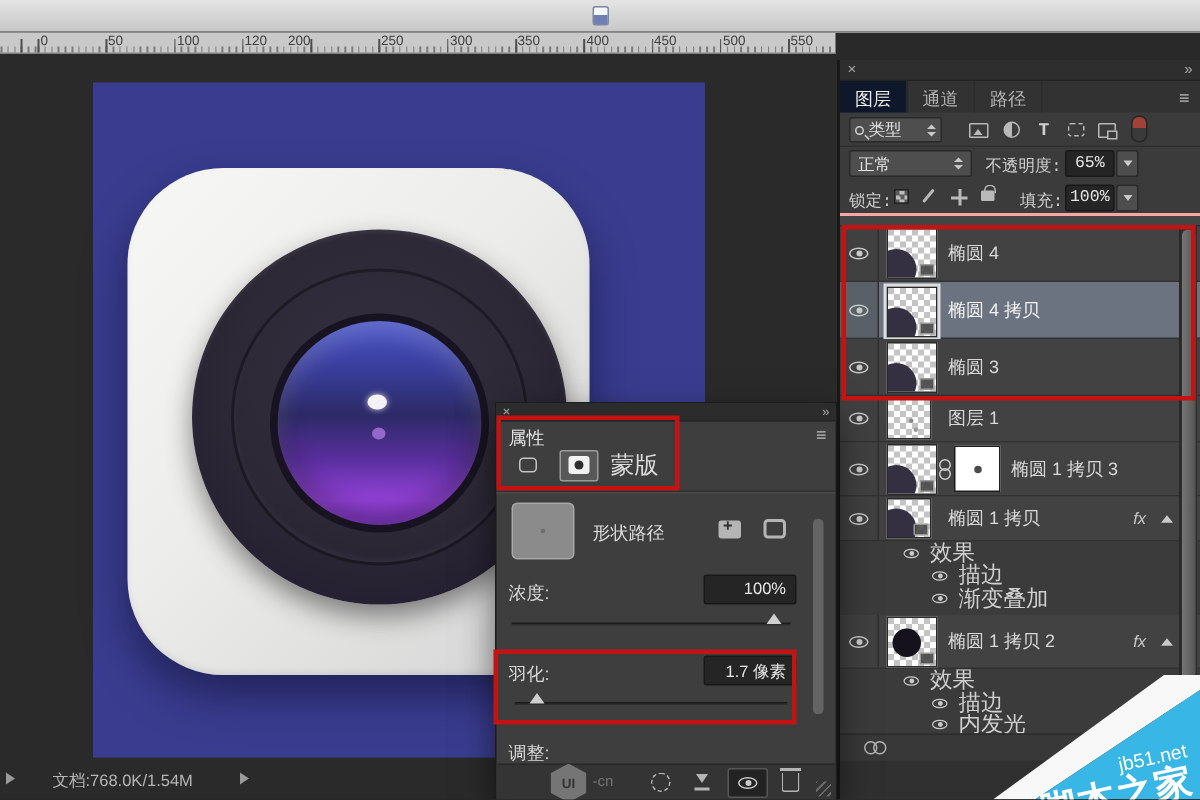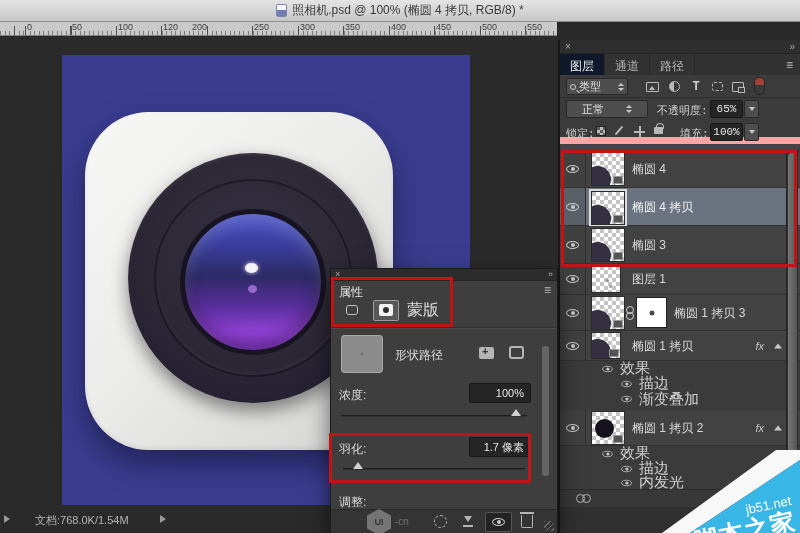--- a/index.html
+++ b/index.html
@@ -92,22 +92,22 @@
   .ic-half { width:11px; height:11px; border:1px solid #b9b9b9; border-radius:50%;
     background:linear-gradient(90deg,#b9b9b9 0 50%,transparent 50%); }
   .ic-T { color:#cfcfcf; font-size:12px; font-weight:bold; }
   .ic-shape { width:11px; height:9px; border:1px dashed #b9b9b9; border-radius:2px; }
   .ic-smart { width:12px; height:10px; border:1px solid #b9b9b9; border-radius:1px; position:relative; }
   .ic-smart::after { content:""; position:absolute; right:-2px; bottom:-2px; width:5px; height:4px; background:#3b3b3b; border:1px solid #b9b9b9; }
   .f-toggle { position:absolute; left:194px; top:2px; width:11px; height:18px; border-radius:5px;
     background:linear-gradient(180deg,#a04238 0 45%,#3a3a3a 45%); border:1px solid #262626; }
   .lp-blend { top:58px; height:23px; }
   .b-select { position:absolute; left:6px; top:2px; width:82px; height:18px; background:#4e4e4e; border:1px solid #292929;
-    border-radius:2px; display:flex; align-items:center; justify-content:space-between; padding:0 15px; font-size:11px; color:#e6e6e6; }
-  .lp-lock { top:81px; height:23px; border-bottom:7px solid #fca5a5; }
+    border-radius:2px; display:flex; align-items:center; justify-content:space-between; padding:0 5px; font-size:11px; color:#e6e6e6; }
+  .lp-lock { top:81px; height:23px; border-bottom:2px solid #fca5a5; }
   .lbl { font-size:11px; color:#cfcfcf; }
   .ic-checker { width:10px; height:10px; background:repeating-conic-gradient(#bdbdbd 0 25%,#5c5c5c 0 50%); background-size:6px 6px; border:1px solid #222; }
   .ic-brush { width:2px; height:11px; background:#b9b9b9; transform:rotate(40deg); border-radius:1px; }
   .ic-move { position:relative; width:11px; height:11px; }
   .ic-move::before,.ic-move::after { content:""; position:absolute; background:#b9b9b9; }
   .ic-move::before { left:5px; top:0; width:1.5px; height:11px; }
   .ic-move::after { left:0; top:5px; width:11px; height:1.5px; }
   .ic-lock { width:9px; height:7px; background:#b9b9b9; border-radius:1px; position:relative; margin-top:5px; }
   .ic-lock::before { content:""; position:absolute; left:1.5px; top:-4px; width:6px; height:5px;
     border:1.5px solid #b9b9b9; border-bottom:none; border-radius:4px 4px 0 0; }
@@ -201,21 +201,20 @@
   .jb51 .wm-text { position:absolute; right:2px; bottom:0px; text-align:right; color:#fff;
     transform:rotate(-12deg); transform-origin:100% 100%; }
   .jb51 .wm-site { font-size:13px; line-height:14px; }
   .jb51 .wm-name { font-size:25px; font-weight:bold; letter-spacing:1px; line-height:26px; }
 </style>
 </head>
 <body>
 
 <div class="titlebar">
   <span class="doc-icon"></span>
-  <span class="title-text">照相机.psd @ 100% (椭圆 4 拷贝, RGB/8) *</span>
 </div>
 
 <div class="ruler">
   <div class="ticks-minor"></div>
   <div class="ticks-major"></div>
   <span class="rnum" style="left:27px">0</span>
   <span class="rnum" style="left:72px">50</span>
   <span class="rnum" style="left:118px">100</span>
   <span class="rnum" style="left:163px">120</span>
   <span class="rnum" style="left:192px">200</span>

